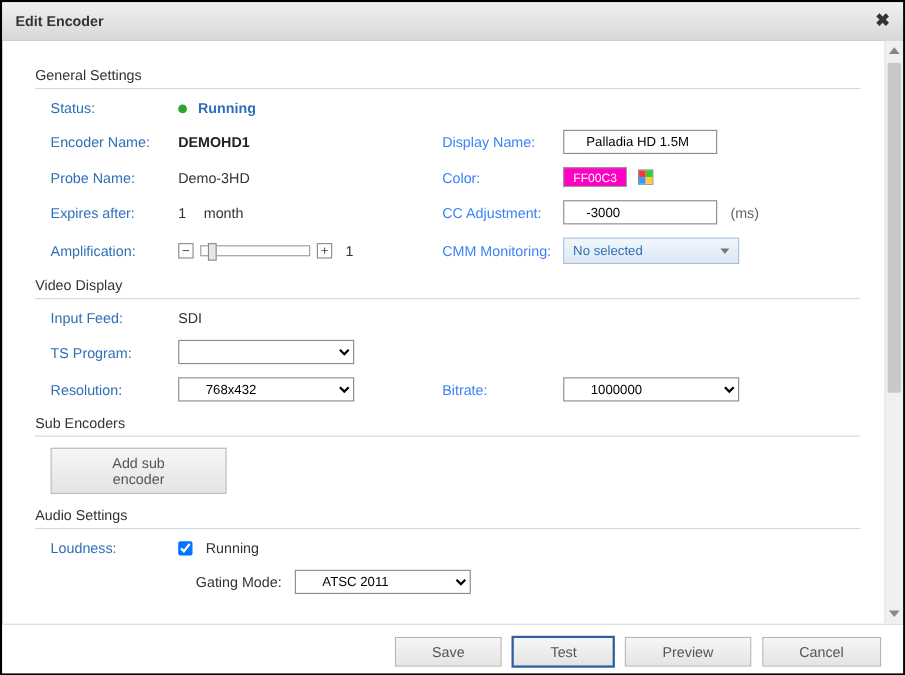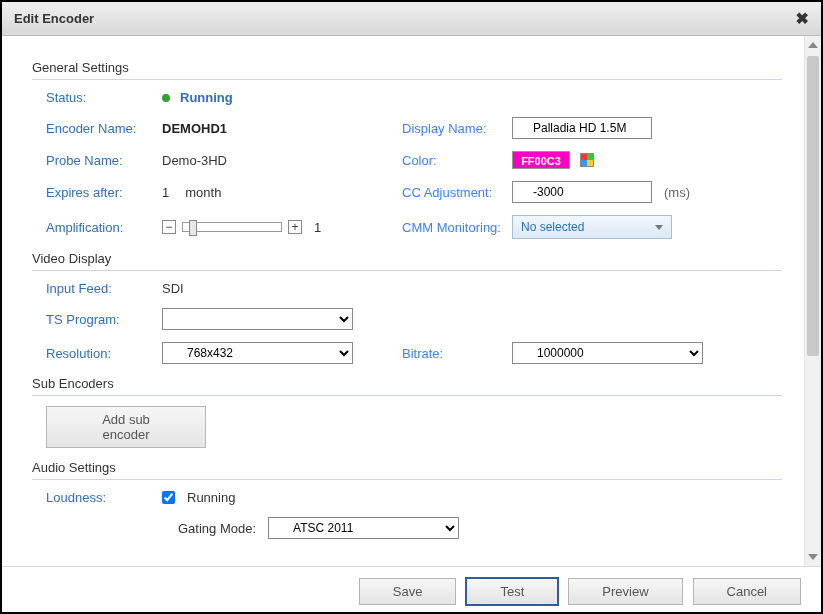--- a/index.html
+++ b/index.html
@@ -117,36 +117,36 @@
     .plain { color:#333; }
     input[type="text"].txt, select.sel {
       font-family:inherit;
       font-size:12px;
       padding:2px 20px;
       border:1px solid #888;
       background:#fff;
       height:22px;
     }
     .txt { width:140px; }
-    .sel { width:191px; }
+    .sel { width:160px; }
     .sel-gray { background:#e2e2e2; }
     .sel-blue {
       width:160px; height:24px;
       background:linear-gradient(#f2f7fc,#dbe8f5);
       border:1px solid #a8bed6;
       display:flex; align-items:center; justify-content:space-between;
       padding:0 8px; color:#2e6fb7; font-size:12px;
       cursor:pointer;
     }
     .caret-down {
       width:0;height:0;border-left:4px solid transparent;border-right:4px solid transparent;border-top:5px solid #777;
     }
     .color-swatch {
       display:inline-block; width:58px; height:18px;
-      background:#ff00c3; color:#fff; font-weight:bold;
+      background:#ff00c3; color:#fff; font-weight:normal;
       font-size:11px; text-align:center; line-height:18px;
       border:1px solid #999;
     }
     .color-grid {
       display:inline-flex; flex-wrap:wrap; width:14px; height:14px;
       border:1px solid #888; cursor:pointer; margin-left:4px;
     }
     .color-grid span{ width:6px; height:6px; }
     .stepper-btn {
       width:14px; height:14px; border:1px solid #888;

